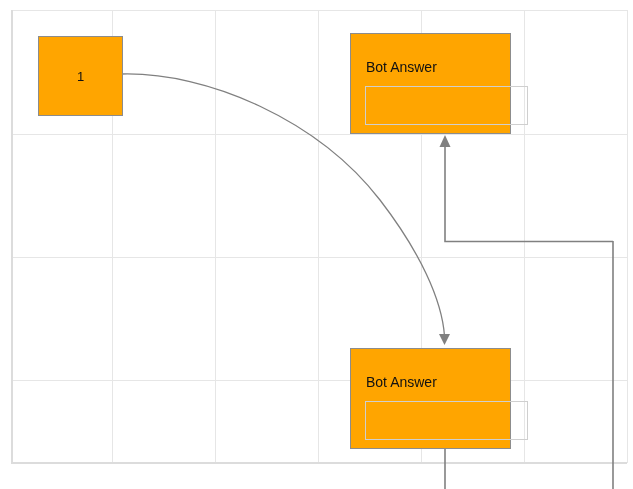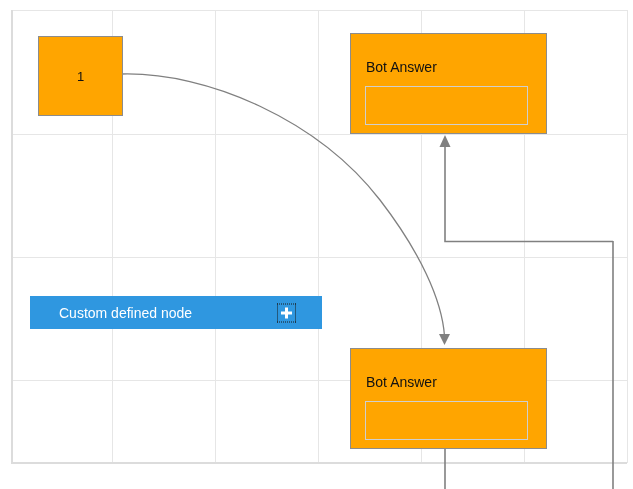--- a/index.html
+++ b/index.html
@@ -51,21 +51,21 @@
     align-items: center;
     justify-content: center;
   }
   .node-start-label {
     font-size: 13px;
     color: #111111;
     line-height: 1;
   }
   .node-bot {
     left: 350px;
-    width: 197px;
+    width: 161px;
     height: 101px;
   }
   .node-bot-top { top: 33px; }
   .node-bot-bottom { top: 348px; }
   .node-title {
     position: absolute;
     left: 15px;
     top: 26px;
     font-size: 14px;
     color: #111111;
@@ -183,21 +183,14 @@
   <div class="node node-bot node-bot-top">
     <div class="node-title">Bot Answer</div>
     <div class="node-slot"></div>
   </div>
 
   <div class="node node-bot node-bot-bottom">
     <div class="node-title">Bot Answer</div>
     <div class="node-slot"></div>
   </div>
 
-  <div class="palette-item">
-    <span class="palette-label">Custom defined node</span>
-    <span class="palette-add">
-      <span class="plus-h"></span>
-      <span class="plus-v"></span>
-    </span>
-  </div>
 
 </div>
 
 </body></html>

